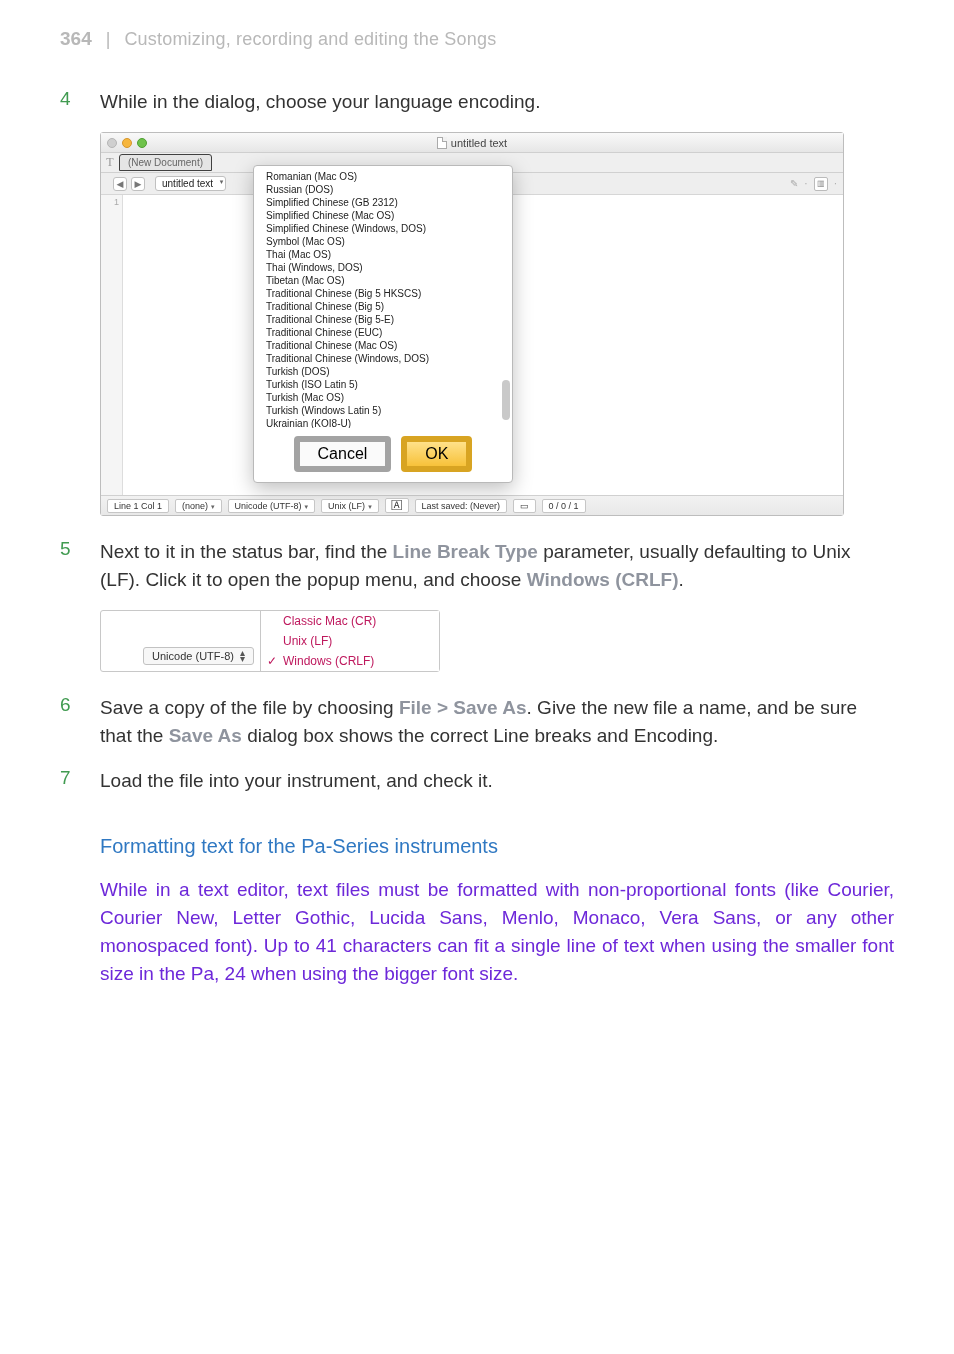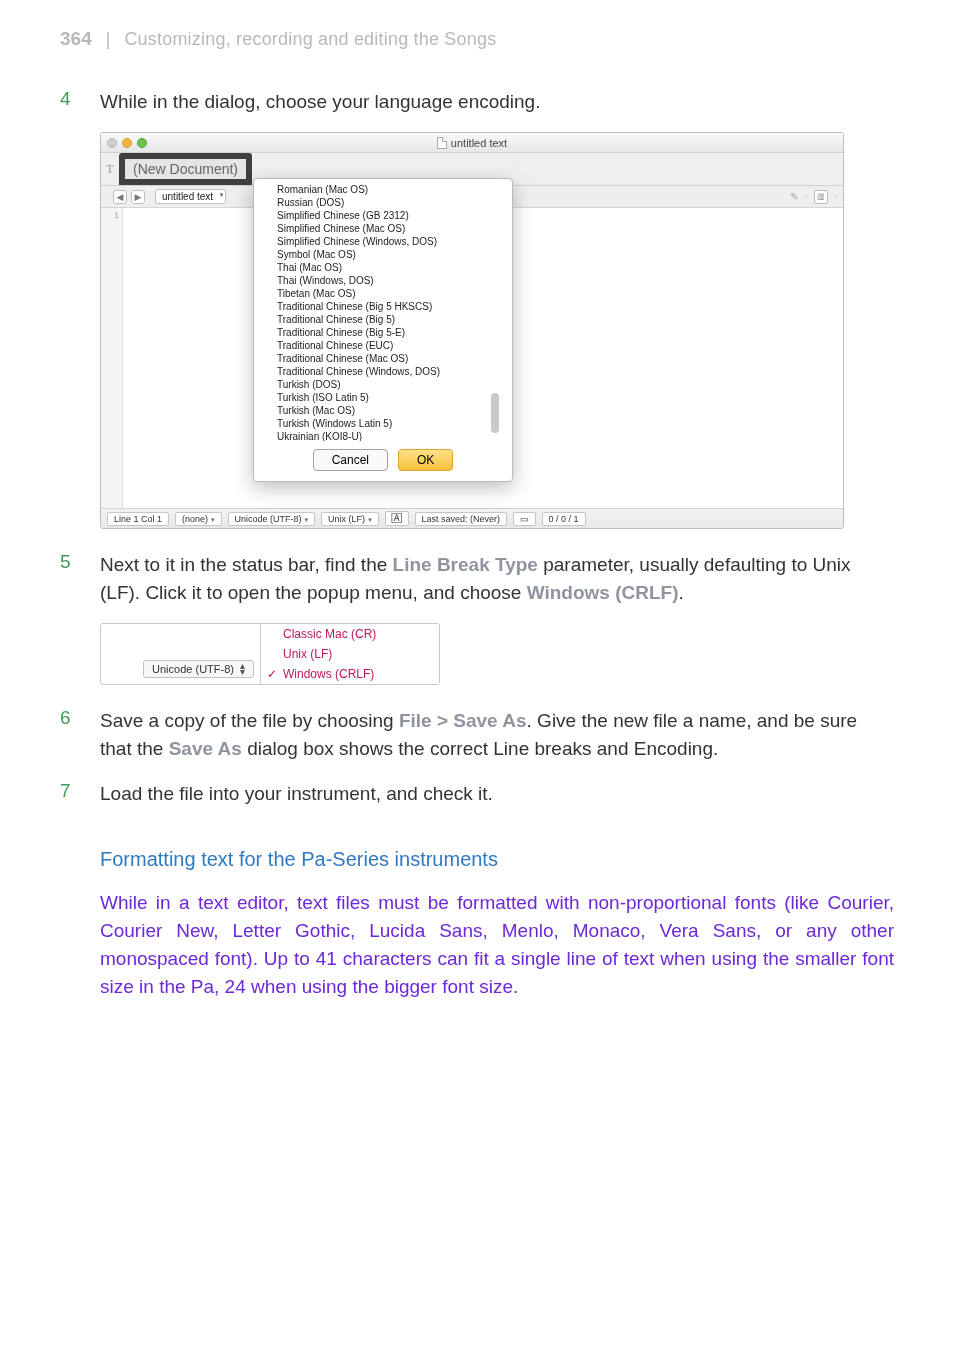--- a/index.html
+++ b/index.html
@@ -67,45 +67,45 @@
   .dlg-title {
     position:absolute; left:0; right:0; text-align:center;
     font-size:11px; color:#444;
     display:flex; justify-content:center; align-items:center; gap:4px;
   }
   .doc-icon { width:10px; height:12px; background:#fff; border:1px solid #aaa; display:inline-block; position:relative;}
   .doc-icon::after{content:''; position:absolute; right:-1px; top:-1px; width:4px; height:4px; background:#f0f0f0; border-left:1px solid #aaa; border-bottom:1px solid #aaa;}
   
   .dlg-tabs { display:flex; align-items:center; background:#efefef; border-bottom:1px solid #d0d0d0; }
   .dlg-tab-T { width:18px; text-align:center; color:#999; font-family:Georgia,serif; font-size:12px; padding:2px 4px;}
-  .dlg-tab-lbl { background:#e5e5e5; border:6px solid #404040; border-radius:3px 3px 0 0; padding:2px 8px; font-size:14px; color:#666;}
+  .dlg-tab-lbl { background:#e5e5e5; border:1px solid #404040; border-radius:3px 3px 0 0; padding:2px 8px; font-size:10px; color:#666;}
   
   .dlg-toolbar { display:flex; align-items:center; padding:3px 6px; background:#eeeeee; border-bottom:1px solid #d6d6d6; }
   .nav { display:flex; gap:4px; margin-left:6px;}
   .nav-b { width:14px; height:14px; background:#fff; border:1px solid #c0c0c0; border-radius:3px; display:flex; align-items:center; justify-content:center; font-size:9px; color:#777;}
   .tb-drop { margin-left:10px; background:#fff; border:1px solid #c0c0c0; border-radius:3px; padding:1px 12px 1px 6px; font-size:10px; position:relative; }
   .tb-drop::after{content:'▾'; position:absolute; right:2px; top:1px; font-size:7px; color:#666;}
   .tb-right { margin-left:auto; display:flex; gap:6px; align-items:center; color:#aaa; font-size:10px;}
   .tb-ic { width:14px; height:14px; border:1px solid #bbb; background:#fff; border-radius:2px; display:flex; align-items:center; justify-content:center; font-size:8px; color:#888;}
   
   .dlg-body { display:flex; min-height:300px; position:relative; }
   .gutter { width:22px; background:#f5f5f5; border-right:1px solid #ddd; text-align:right; padding:2px 3px; color:#aaa; font-size:9px;}
   .main-area { flex:1; position:relative; background:#fff;}
   
   .enc-popup {
     position:absolute; left:152px; top:-30px; width:260px;
     background:#fff; border:1px solid #b9b9b9; border-radius:4px;
     box-shadow: 0 6px 20px rgba(0,0,0,0.25);
-    padding:4px 11px;
+    padding:4px 0;
   }
   .enc-list { max-height:258px; overflow:hidden; padding:0 0; position:relative;}
   .enc-item { padding:1px 12px; font-size:10px; color:#222; white-space:nowrap;}
   .enc-thumb { position:absolute; right:2px; top:210px; width:8px; height:40px; background:#c9c9c9; border-radius:4px;}
   .enc-btns { display:flex; justify-content:center; gap:10px; padding:8px 0 6px;}
-  .enc-btn { background:#fafafa; border:1px solid #a3a3a3; border-radius:4px; padding:3px 18px; font-size:12px;}
+  .enc-btn { background:#fafafa; border:6px solid #a3a3a3; border-radius:4px; padding:3px 18px; font-size:16px;}
   .enc-btn.ok { background:linear-gradient(#ffe18a,#f7c23a); border-color:#d8a422; }
   
   .dlg-status {
     height:20px; background:linear-gradient(#f2f2f2,#e8e8e8);
     border-top:1px solid #d0d0d0;
     display:flex; align-items:center; gap:6px; padding:0 6px;
     font-size:9px; color:#333;justify-content:flex-end;
   }
   .stat-box { background:#fff; border:1px solid #c6c6c6; border-radius:2px; padding:1px 6px; position:relative;}
   .stat-drop::after { content:'▾'; font-size:7px; color:#666; margin-left:3px;}

